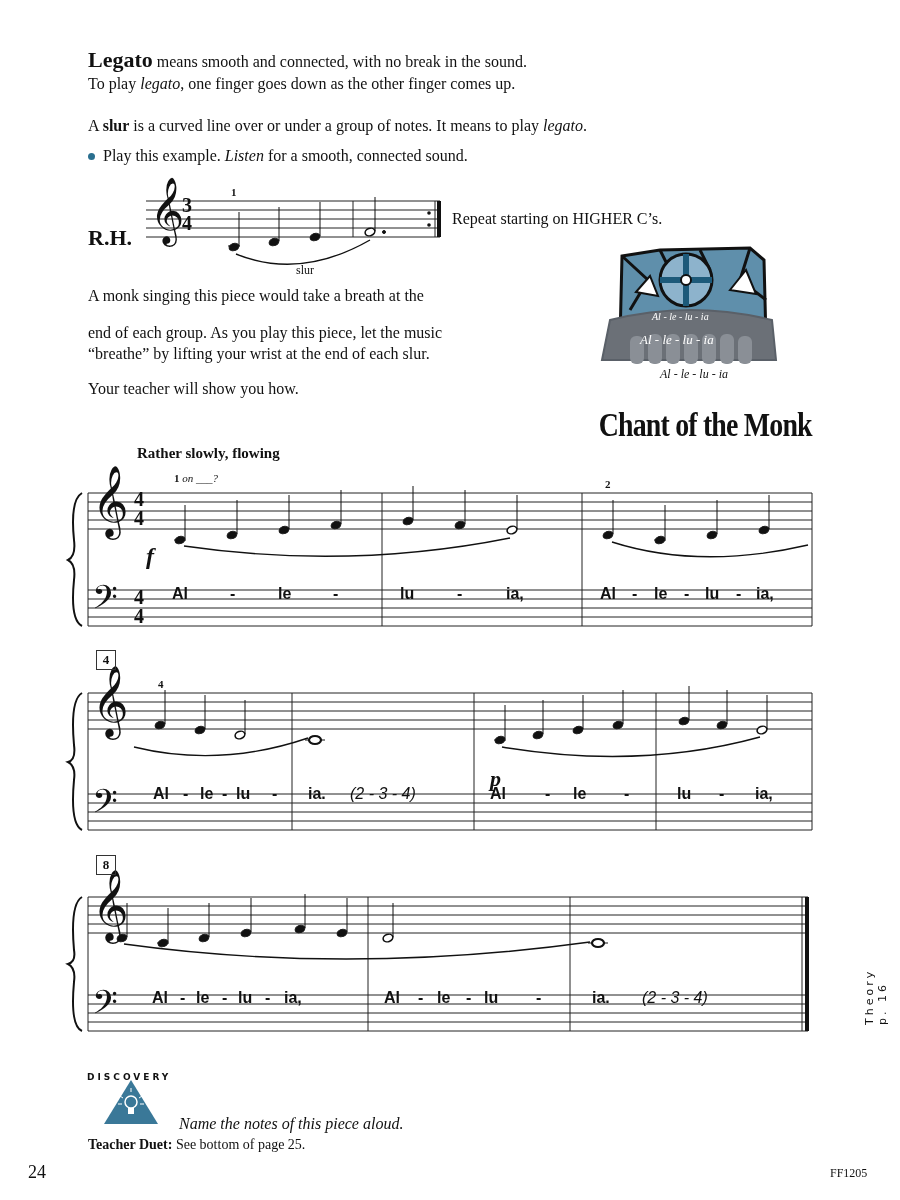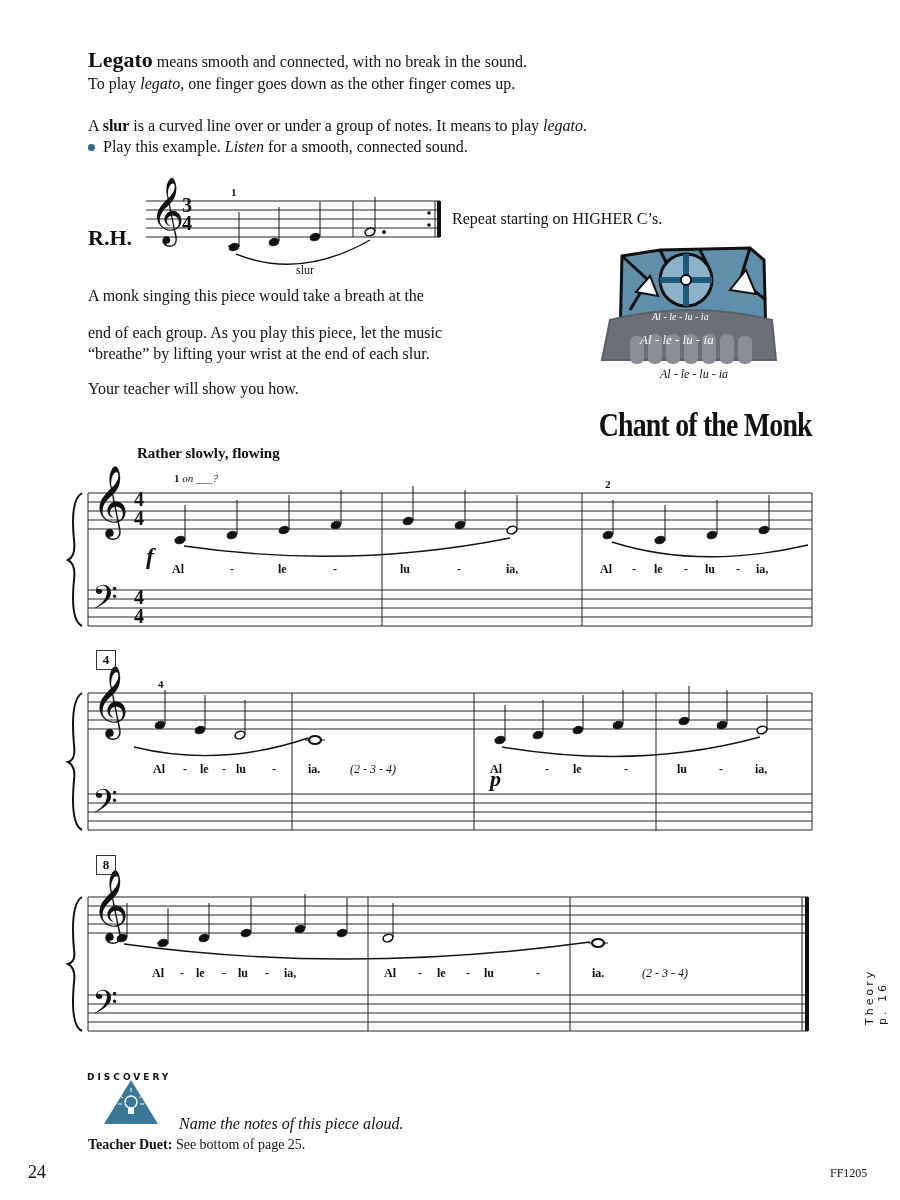--- a/index.html
+++ b/index.html
@@ -2,38 +2,38 @@
 <html><head>
 <meta charset="utf-8">
 <style>
   html,body{margin:0;padding:0;background:#fff;}
   body{width:900px;height:1200px;position:relative;overflow:hidden;font-family:"Liberation Serif","DejaVu Serif",serif;color:#111;}
   .abs{position:absolute;}
   .t{font-size:16px;line-height:20px;white-space:nowrap;text-align:center;}
   .big{font-size:22px;font-weight:bold;}
   svg{position:absolute;left:0;top:0;overflow:visible;}
   .title{font-family:"Liberation Serif",serif;font-size:34px;font-weight:bold;letter-spacing:-1px;transform:scaleX(0.82);transform-origin:right top;}
-  .lyr{font-family:Liberation Serif, serif;font-size:12px;font-weight:bold;}
+  .lyr{font-family:Liberation Sans, sans-serif;font-size:16px;font-weight:bold;margin-top:23px;}
   .it{font-style:italic;}
   .disc-label{font-family:"DejaVu Sans",sans-serif;font-size:9px;font-weight:bold;letter-spacing:3px;}
   .side{font-family:"DejaVu Sans",sans-serif;font-size:11px;letter-spacing:3px;transform:rotate(-90deg);transform-origin:left top;}
 </style>
 </head>
 <body>
 
 <div class="abs t" style="left:88px;top:50px;">
   <span class="big">Legato</span><span> means smooth and connected, with no break in the sound.</span>
 </div>
 <div class="abs t" style="left:88px;top:74px;">
   <span>To play </span><span class="it">legato</span><span>, one finger goes down as the other finger comes up.</span>
 </div>
 <div class="abs t" style="left:88px;top:116px;">
   <span>A </span><b>slur</b><span> is a curved line over or under a group of notes. It means to play </span><span class="it">legato</span><span>.</span>
 </div>
-<div class="abs t" style="left:88px;top:137px;">
+<div class="abs t" style="left:88px;top:146px;">
   <span style="display:inline-block;width:7px;height:7px;border-radius:50%;background:#2a6f8f;margin:0 8px 2px 0;vertical-align:middle;"></span><span>Play this example. </span><span class="it">Listen</span><span> for a smooth, connected sound.</span>
 </div>
 
 <div class="abs" style="left:88px;top:210px;font-size:22px;font-weight:bold;margin-top:15px;">R.H.</div>
 <div class="abs" style="left:0;top:0;width:900px;height:300px;">
   <svg width="900" height="300">
     <g stroke="#222" stroke-width="1">
       <line x1="146" y1="201" x2="440" y2="201"></line>
         <line x1="146" y1="210" x2="440" y2="210"></line>
       <line x1="146" y1="219" x2="440" y2="219"></line>

